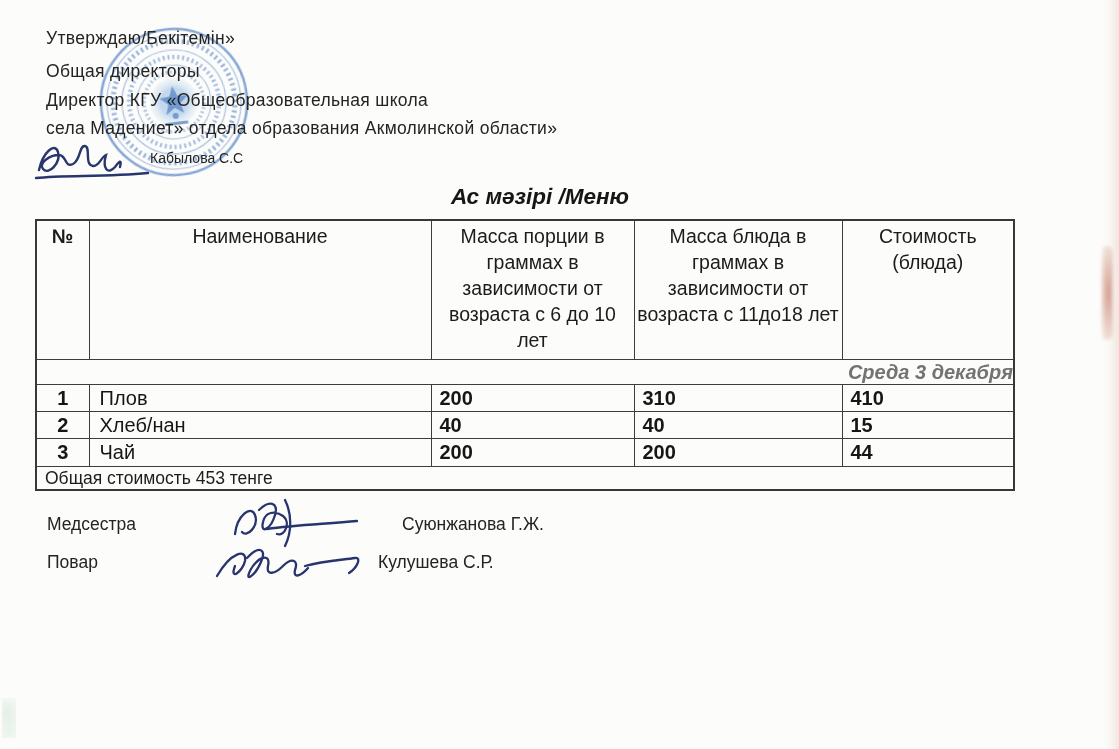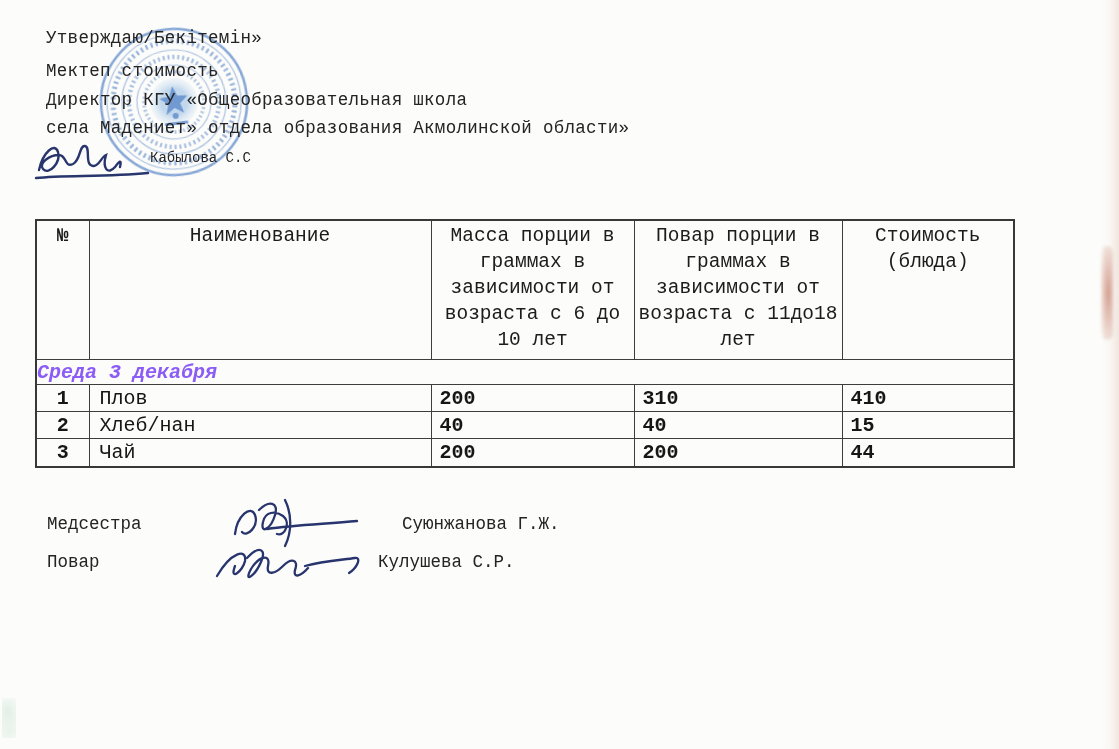--- a/index.html
+++ b/index.html
@@ -1,20 +1,20 @@
 <!DOCTYPE html>
 <html><head>
 <meta charset="utf-8">
 <style>
   html,body{margin:0;padding:0;background:#e9e9e7;}
   .page{
     position:relative;
     width:1119px;height:749px;
     background:#fcfcfa;
-    font-family:Liberation Mono, monospace;
+    font-family:Liberation Sans, sans-serif;
     color:#1f1f1f;
     overflow:hidden;
   }
   
   .approval-line{
     position:absolute;left:46px;
     font-size:17.5px;letter-spacing:.3px;color:#242424;
     white-space:nowrap;z-index:3;
   }
   .al-0{top:28px;}
@@ -50,22 +50,22 @@
     border:1.6px solid #3d3d3d;
     padding:0;margin:0;overflow:hidden;
   }
   .hrow th{
     height:135px;vertical-align:top;text-align:center;
     font-size:19.5px;font-weight:normal;line-height:1.33;
     padding-top:3px;color:#1c1c1c;
   }
   .hrow th.h-num{font-weight:bold;}
   .day-row td{
-    height:24px;text-align:left;
-    font-size:20px;font-weight:bold;font-style:italic;color:#8b5cf6;
+    height:24px;text-align:right;
+    font-size:20px;font-weight:bold;font-style:italic;color:#737373;
   }
   .data-row{height:27px;}
   .data-row td{font-size:20px;color:#161616;vertical-align:middle;}
   .cell-num{text-align:center;font-weight:bold;font-size:19px;}
   .cell-name{padding-left:10px !important;}
   .cell-val{padding-left:8px !important;font-weight:bold;font-size:19.5px;}
   .total-row td{
     height:22px;font-size:17.5px;color:#1d1d1d;
     padding-left:8px !important;vertical-align:middle;
   }
@@ -121,47 +121,48 @@
     </g>
     <circle cx="78" cy="78" r="24" fill="url(#stampCenter)"></circle>
     <g fill="#4a7cc4" opacity="0.78" filter="url(#stampBlur)">
       <path d="M78 62 l4 10 10 1 -8 7 3 10 -9 -6 -9 6 3 -10 -8 -7 10 -1 z"></path>
       <circle cx="78" cy="92" r="3"></circle>
       <rect x="66" y="98" width="24" height="3" rx="1.5"></rect>
     </g>
   </svg>
 
   <div class="approval-line al-0">Утверждаю/Бекітемін»</div>
-  <div class="approval-line al-1">Мектеп стоимость</div>
+  <div class="approval-line al-1">Общая директоры</div>
   <div class="approval-line al-2">Директор КГУ «Общеобразовательная школа</div>
   <div class="approval-line al-3">села Мадениет» отдела образования Акмолинской области»</div>
 
   <svg class="sig-top" viewBox="0 0 122 56" xmlns="http://www.w3.org/2000/svg">
     <g stroke="#1e2c66" stroke-width="2.4" fill="none" stroke-linecap="round" opacity="0.95">
       <path d="M5 36 C9 18 21 8 24 18 C27 28 15 42 9 35 C4 29 16 21 25 21 C33 21 30 34 39 30 C47 26 45 11 51 12 C57 13 50 31 59 32 C65 33 67 23 72 21 C68 35 74 41 81 33 C85 28 88 24 86 33"></path>
       <path d="M2 44 C30 41 72 43 114 39"></path>
     </g>
   </svg>
   <div class="approver-name">Кабылова С.С</div>
 
+  <div class="doc-title">Ас мәзірі /Меню</div>
 
   <table class="menu-table">
     <colgroup>
       <col style="width:53px">
         <col style="width:342px">
         <col style="width:203px">
       <col style="width:208px">
         <col style="width:172px">
     </colgroup>
     <tbody>
         <tr class="hrow">
       <th class="h-num">№</th>
       <th>Наименование</th>
       <th>Масса порции в граммах в зависимости от возраста с 6 до 10 лет</th>
-      <th>Повар порции в граммах в зависимости от возраста с 11до18 лет</th>
+      <th>Масса блюда в граммах в зависимости от возраста с 11до18 лет</th>
       <th>Стоимость (блюда)</th>
     </tr>
     <tr class="day-row">
       <td colspan="5">Среда 3 декабря</td>
     </tr>
     <tr class="data-row">
       <td class="cell-num">1</td>
       <td class="cell-name">Плов</td>
       <td class="cell-val">200</td>
       <td class="cell-val">310</td>
@@ -174,20 +175,23 @@
       <td class="cell-val">40</td>
       <td class="cell-val">15</td>
     </tr>
     <tr class="data-row" style="height:28px">
       <td class="cell-num">3</td>
       <td class="cell-name">Чай</td>
       <td class="cell-val">200</td>
       <td class="cell-val">200</td>
       <td class="cell-val">44</td>
     </tr>
+    <tr class="total-row">
+      <td colspan="5">Общая стоимость 453 тенге</td>
+    </tr>
   </tbody>
     </table>
 
   <div class="sig-role role-0">Медсестра</div>
   <div class="sig-role role-1">Повар</div>
 
   <svg class="sig-bottom" viewBox="0 0 170 104" xmlns="http://www.w3.org/2000/svg">
     <g stroke="#1c2a66" stroke-width="2.3" fill="none" stroke-linecap="round" opacity="0.95">
 
       <path d="M30 46 C32 28 46 16 50 27 C54 38 42 50 37 44"></path>

